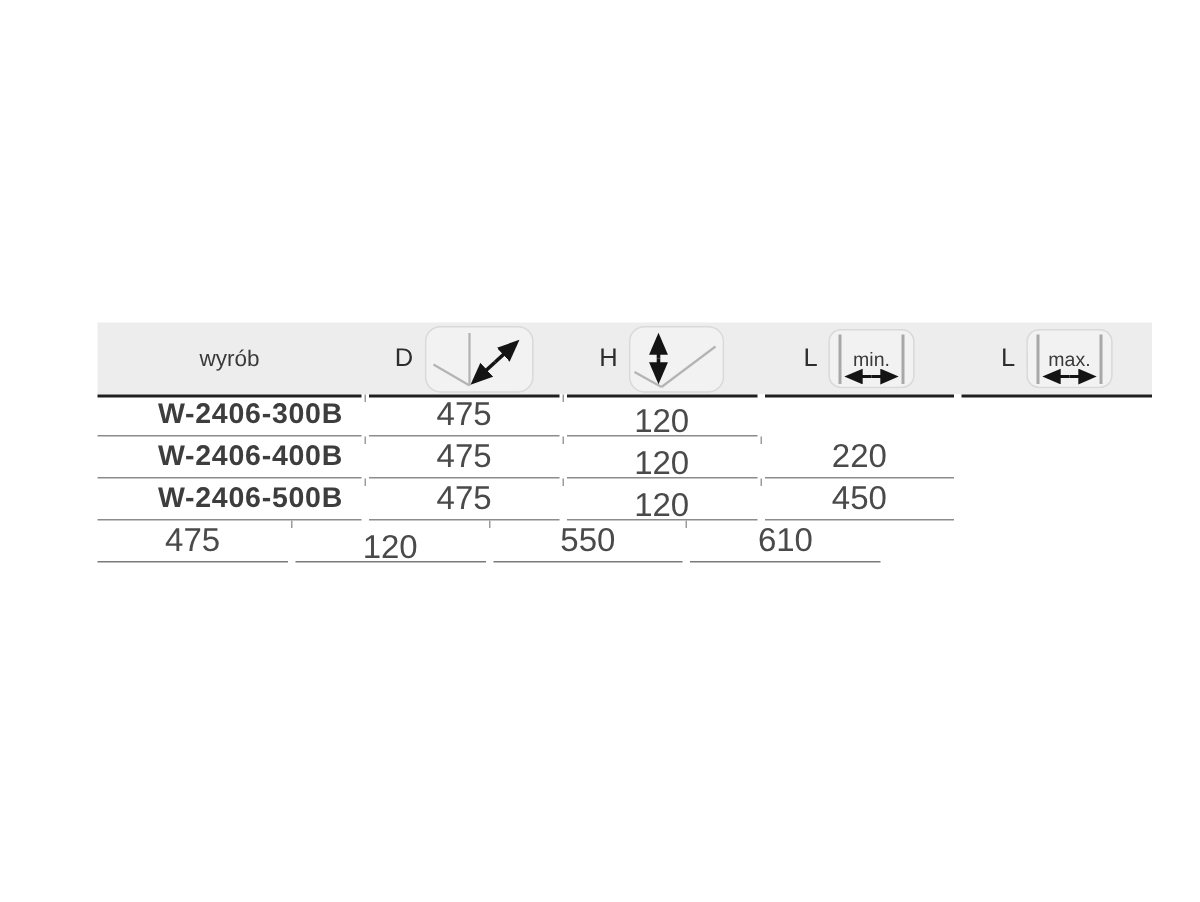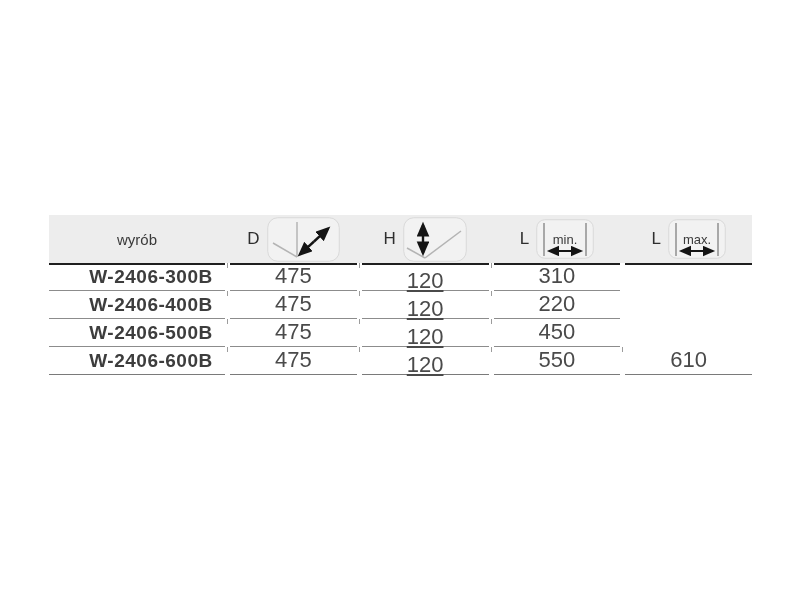--- a/index.html
+++ b/index.html
@@ -1,21 +1,21 @@
 <!DOCTYPE html>
 <html><head>
 <meta charset="utf-8">
 <style>
   html,body{margin:0;padding:0;}
   body{
     width:800px;height:601px;background:#ffffff;
     font-family:"Liberation Sans",sans-serif;
     position:relative;overflow:hidden;
   }
-  .table-wrap{position:absolute;left:49px;top:215px;width:703px;}
+  .table-wrap{position:absolute;left:65px;top:215px;width:703px;}
 
   
   .thead{display:flex;gap:5px;background:#ededed;height:48px;}
   .hcell{
     box-sizing:border-box;height:50px;
     display:flex;align-items:center;justify-content:center;gap:7px;
     border-bottom:2px solid #1f1f1f;position:relative;
   }
   .col-product{flex:0 0 176px;}
   .col-dim{flex:0 0 126.75px;}
@@ -30,21 +30,21 @@
     display:flex;align-items:center;justify-content:center;
     border-bottom:1.5px solid #8c8c8c;
   }
   .trow:last-child .cell{border-bottom-color:#7a7a7a;}
   
   .trow .cell + .cell::before{
     content:"";position:absolute;left:-3px;top:0;width:1px;height:5px;background:#9c9c9c;
   }
   .product-cell span{font-weight:bold;font-size:19px;letter-spacing:0.5px;color:#3d3d3d;margin-left:28px;}
   .num{font-size:22px;color:#4a4a4a;}
-  .num.low{position:relative;top:4px;text-decoration:underline;}
+  .num.low{position:relative;top:4px;}
   .num.hi{position:relative;top:-1px;}
 
   svg text{font-family:"Liberation Sans",sans-serif;}
 </style>
 </head>
 <body>
 
 <svg width="0" height="0" style="position:absolute" aria-hidden="true">
   <defs>
     <marker id="ah" viewBox="0 0 8 8" markerWidth="7" markerHeight="7" refX="5.5" refY="3" orient="auto">
@@ -110,23 +110,20 @@
   <div class="trow">
     <div class="cell col-product product-cell">
         <span>W-2406-300B</span>
       </div>
     <div class="cell col-dim">
         <span class="num hi">475</span>
       </div>
     <div class="cell col-dim">
         <span class="num low">120</span>
       </div>
-    <div class="cell col-dim">
-        <span class="num hi">310</span>
-      </div>
   </div>
 
   <div class="trow">
     <div class="cell col-product product-cell">
         <span>W-2406-400B</span>
       </div>
     <div class="cell col-dim">
         <span class="num hi">475</span>
       </div>
     <div class="cell col-dim">
@@ -146,23 +143,20 @@
       </div>
     <div class="cell col-dim">
         <span class="num low">120</span>
       </div>
     <div class="cell col-dim">
         <span class="num hi">450</span>
       </div>
   </div>
 
   <div class="trow">
-    <div class="cell col-product product-cell">
-        <span>W-2406-600B</span>
-      </div>
     <div class="cell col-dim">
         <span class="num hi">475</span>
       </div>
     <div class="cell col-dim">
         <span class="num low">120</span>
       </div>
     <div class="cell col-dim">
         <span class="num hi">550</span>
       </div>
     <div class="cell col-dim">

